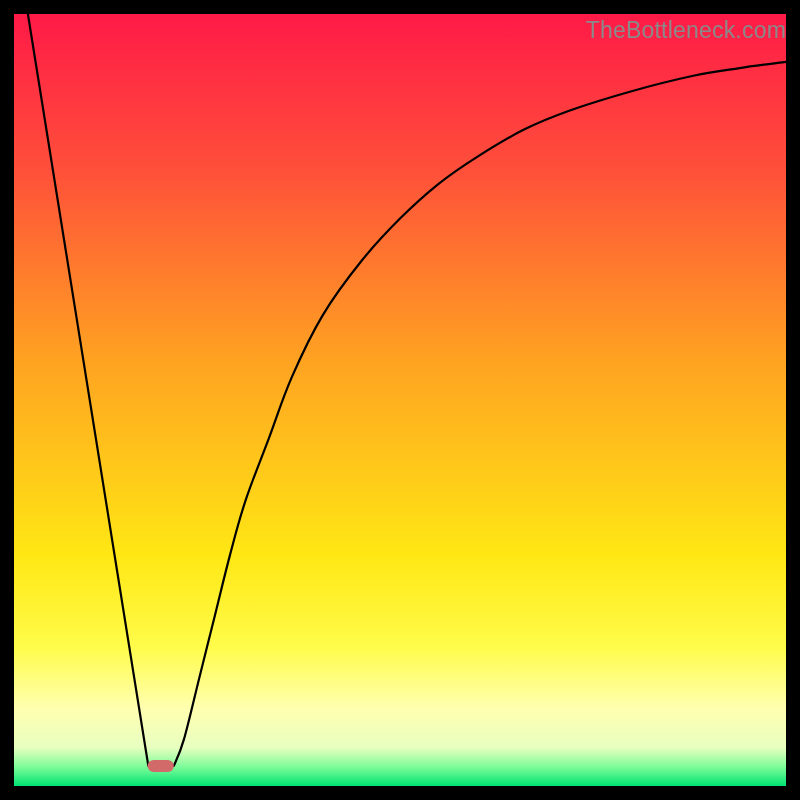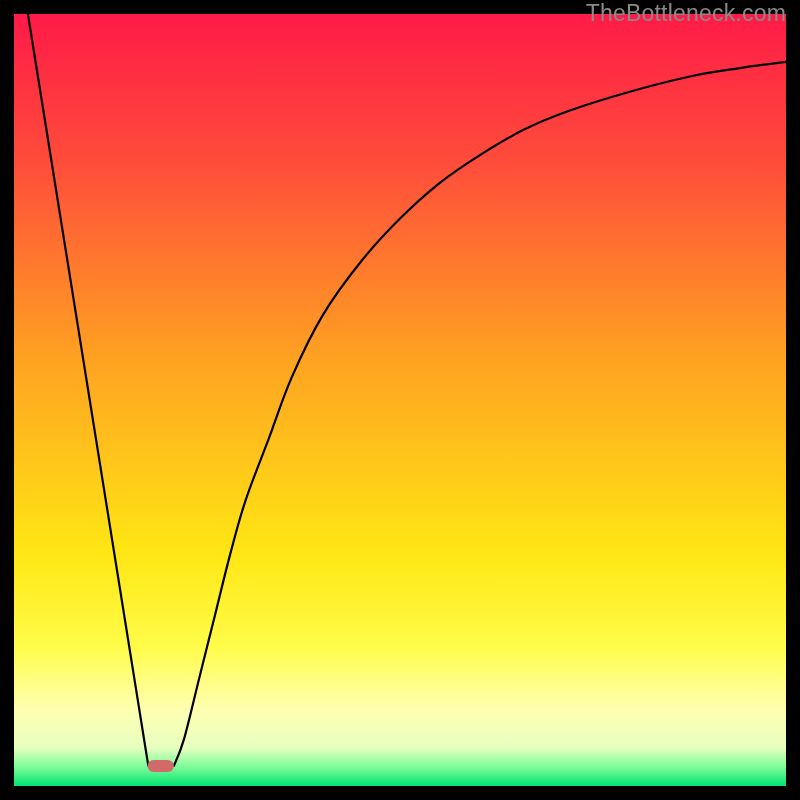--- a/index.html
+++ b/index.html
@@ -21,21 +21,21 @@
   .plot {
     position: absolute;
     left: 14px;
     top: 14px;
     width: 772px;
     height: 772px;
     display: block;
   }
   .watermark {
     position: absolute;
-    top: 0px;
+    top: 17px;
     right: 14px;
     font-family: Arial, Helvetica, sans-serif;
     font-size: 23px;
     color: #8a8a8a;
     letter-spacing: 0.2px;
   }
 </style>
 </head>
 <body>
 

